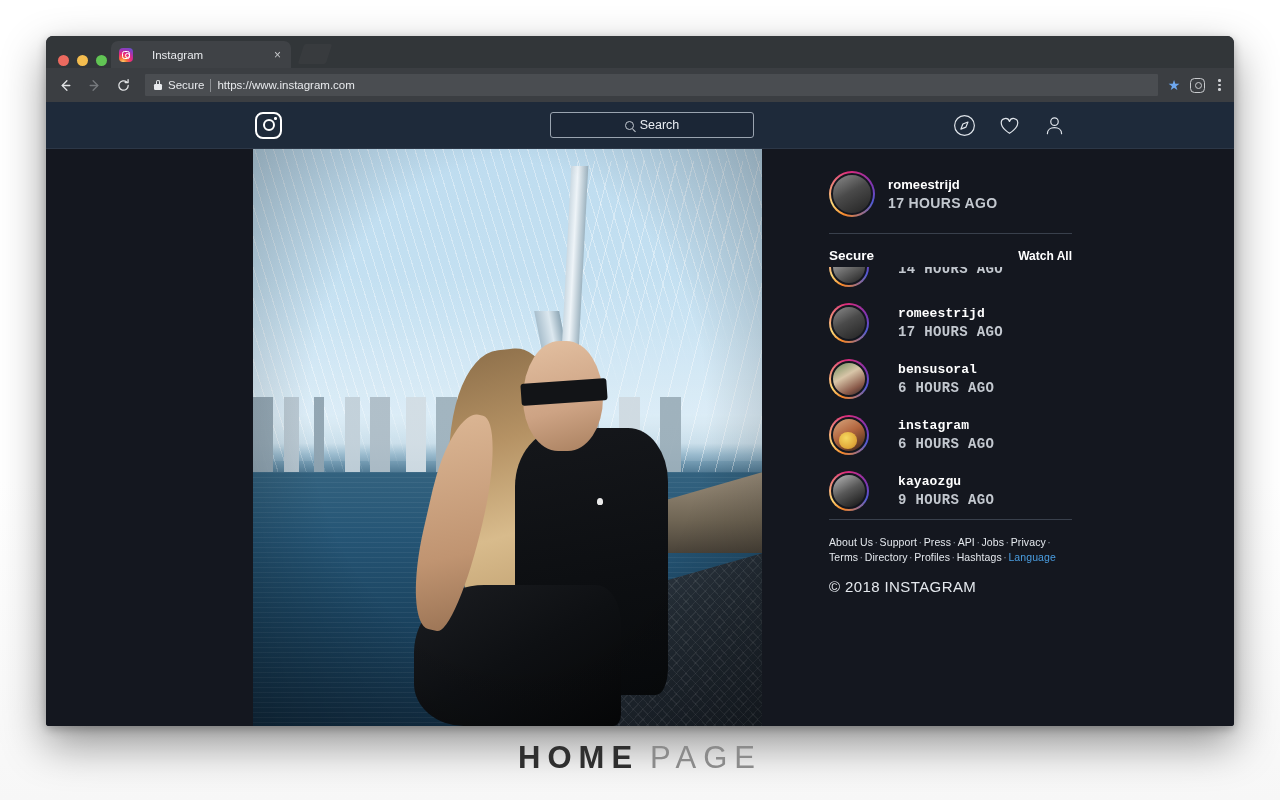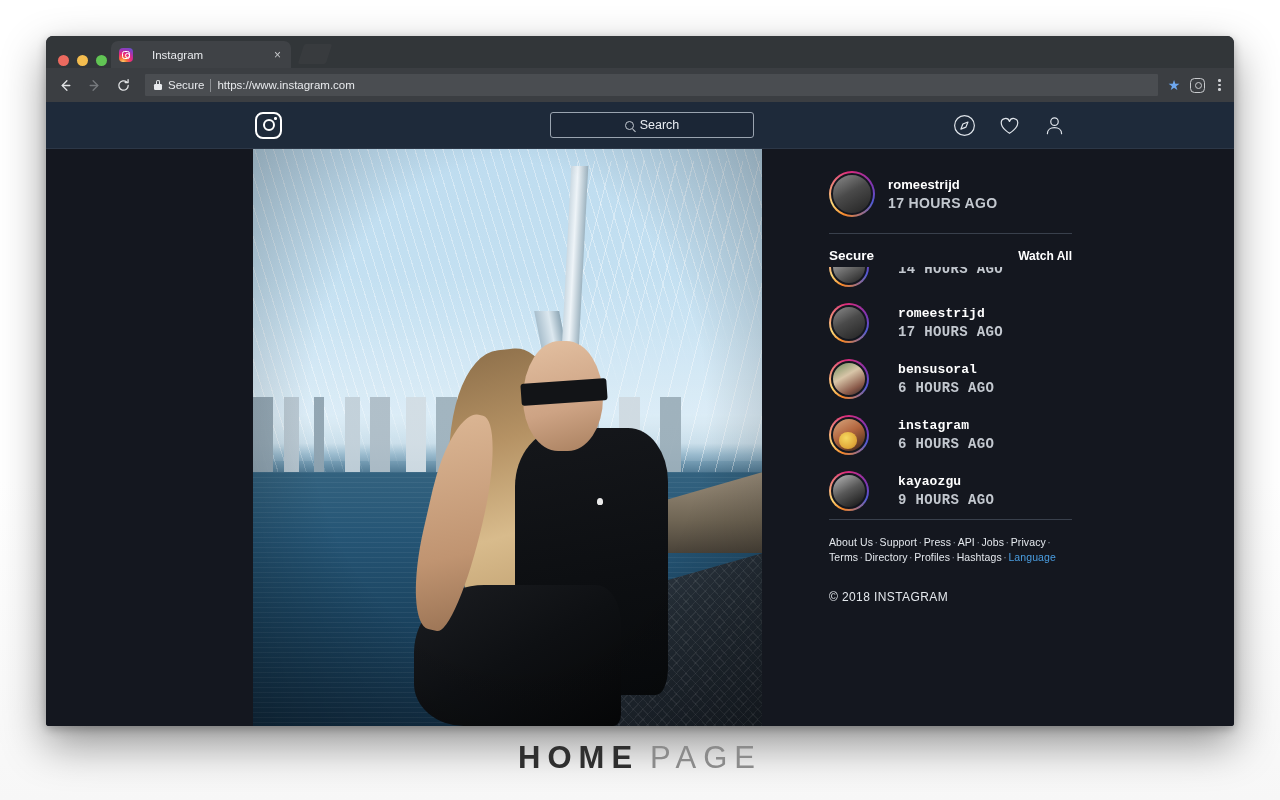--- a/index.html
+++ b/index.html
@@ -570,23 +570,23 @@
   .footer-links {
     color: #e4e8ed;
     font-size: 10.5px;
     line-height: 15px;
     letter-spacing: 0.1px;
   }
   .footer-links .sep { color: #8d96a3; padding: 0 1.5px; }
   .footer-links .lang { color: #4a9de0; }
   .copyright {
     color: #e4e8ed;
-    font-size: 12px;
+    font-size: 15px;
     letter-spacing: 0.4px;
-    margin-top: 25px;
+    margin-top: 13px;
   }
 
   
   .caption {
     position: absolute;
     left: 0; right: 0;
     top: 740px;
     text-align: center;
     white-space: nowrap;
   }

